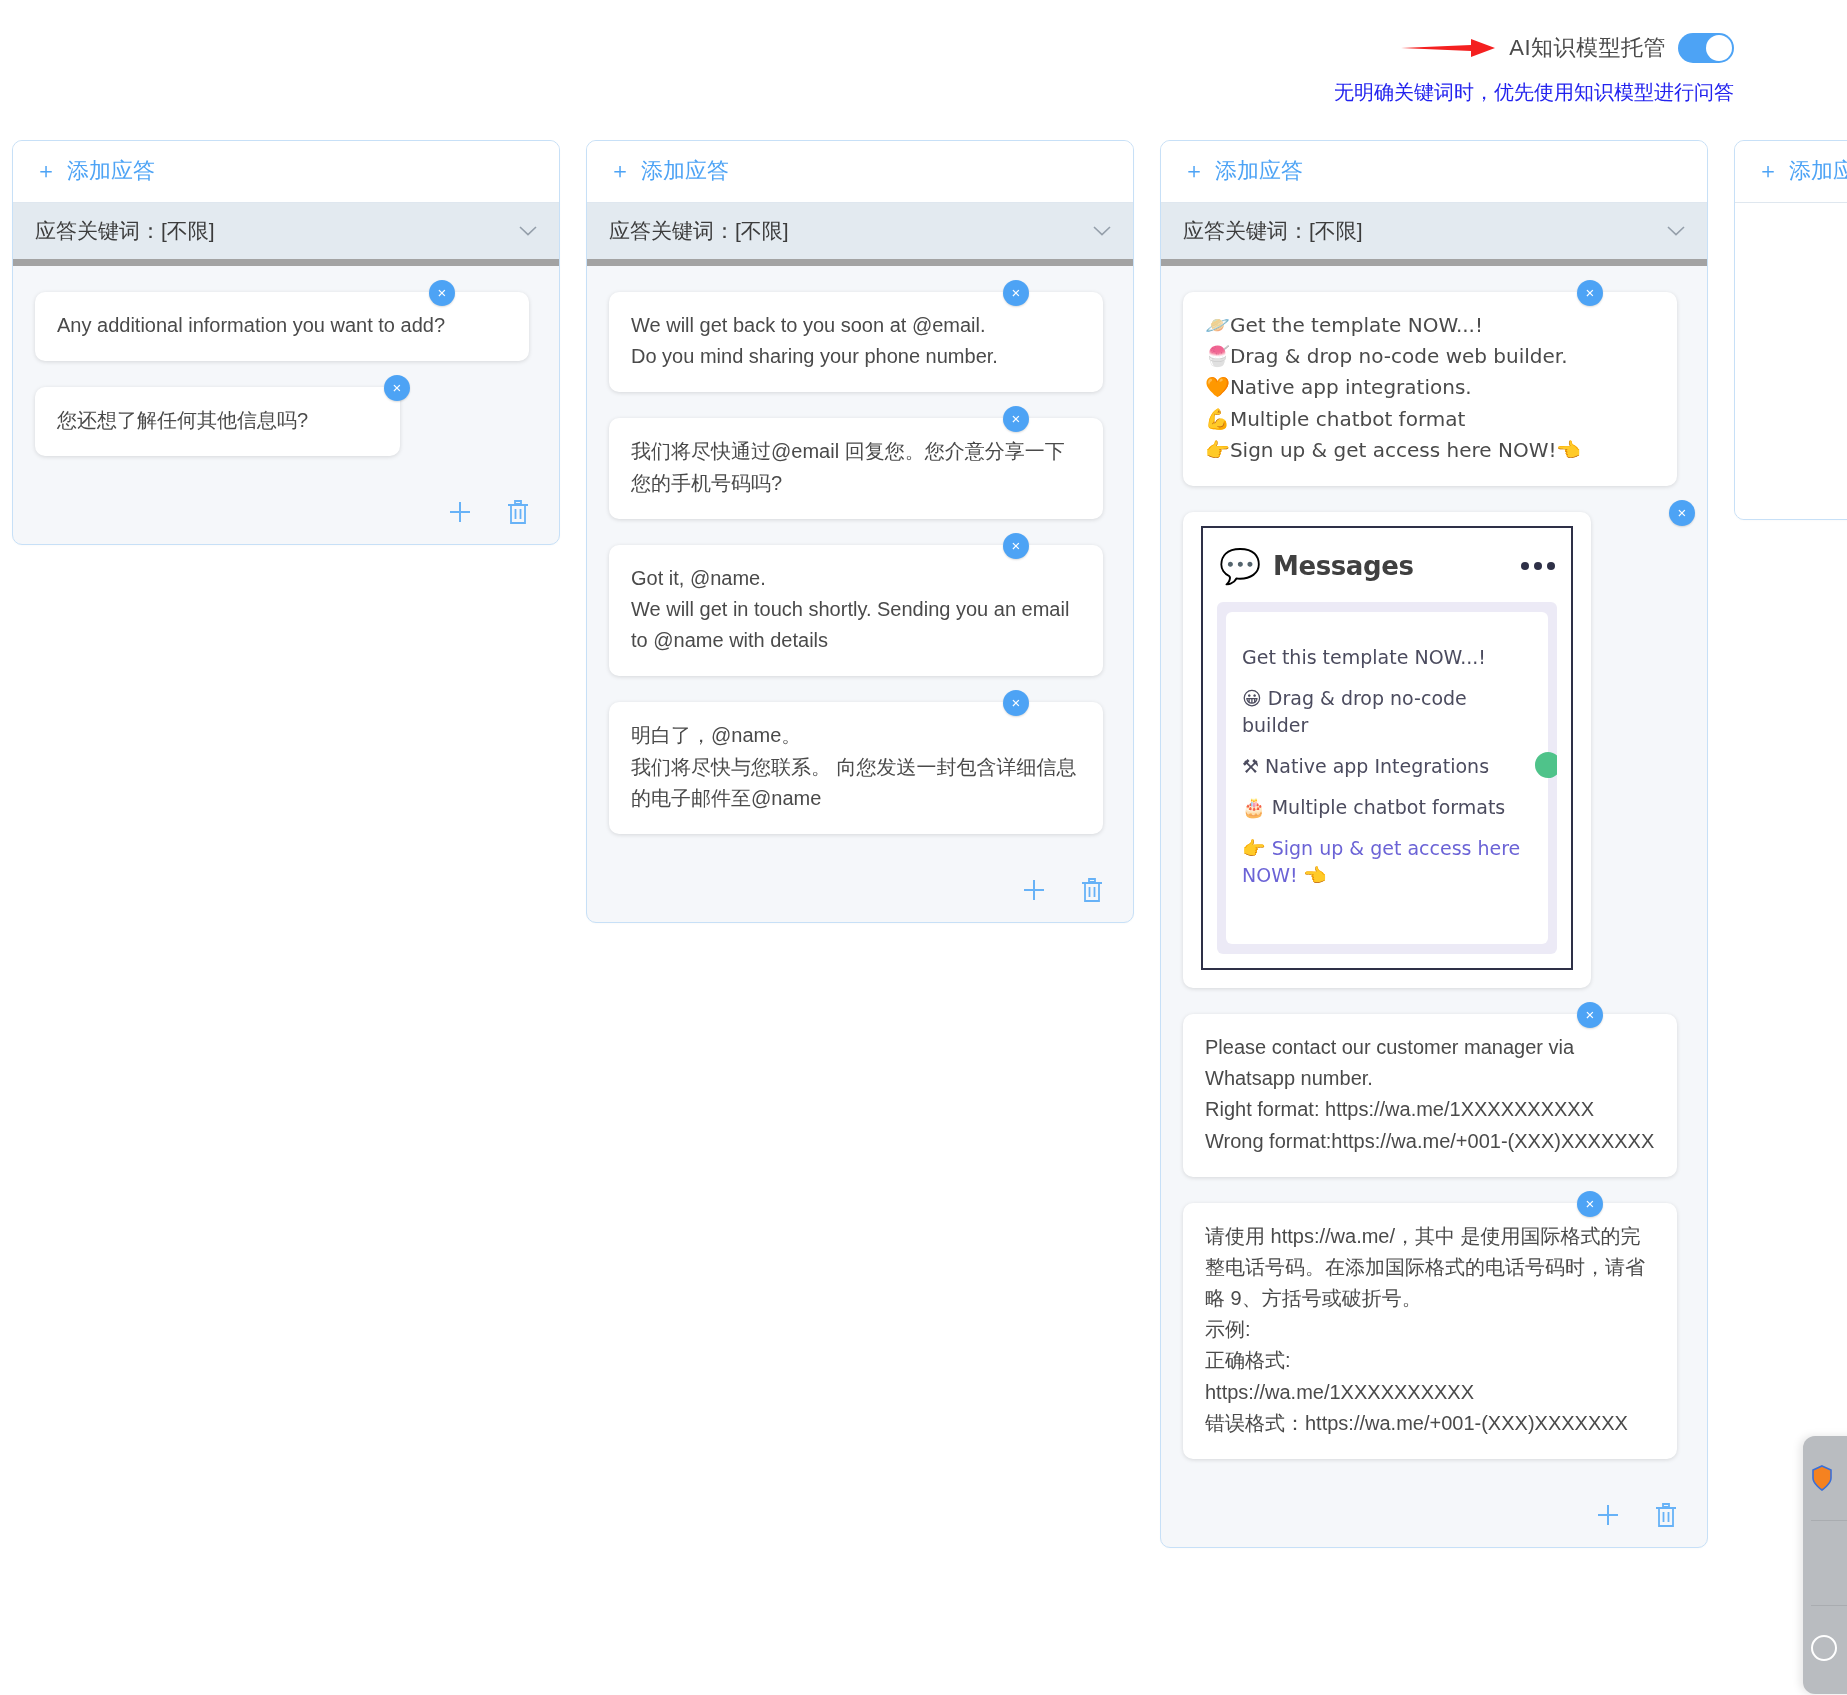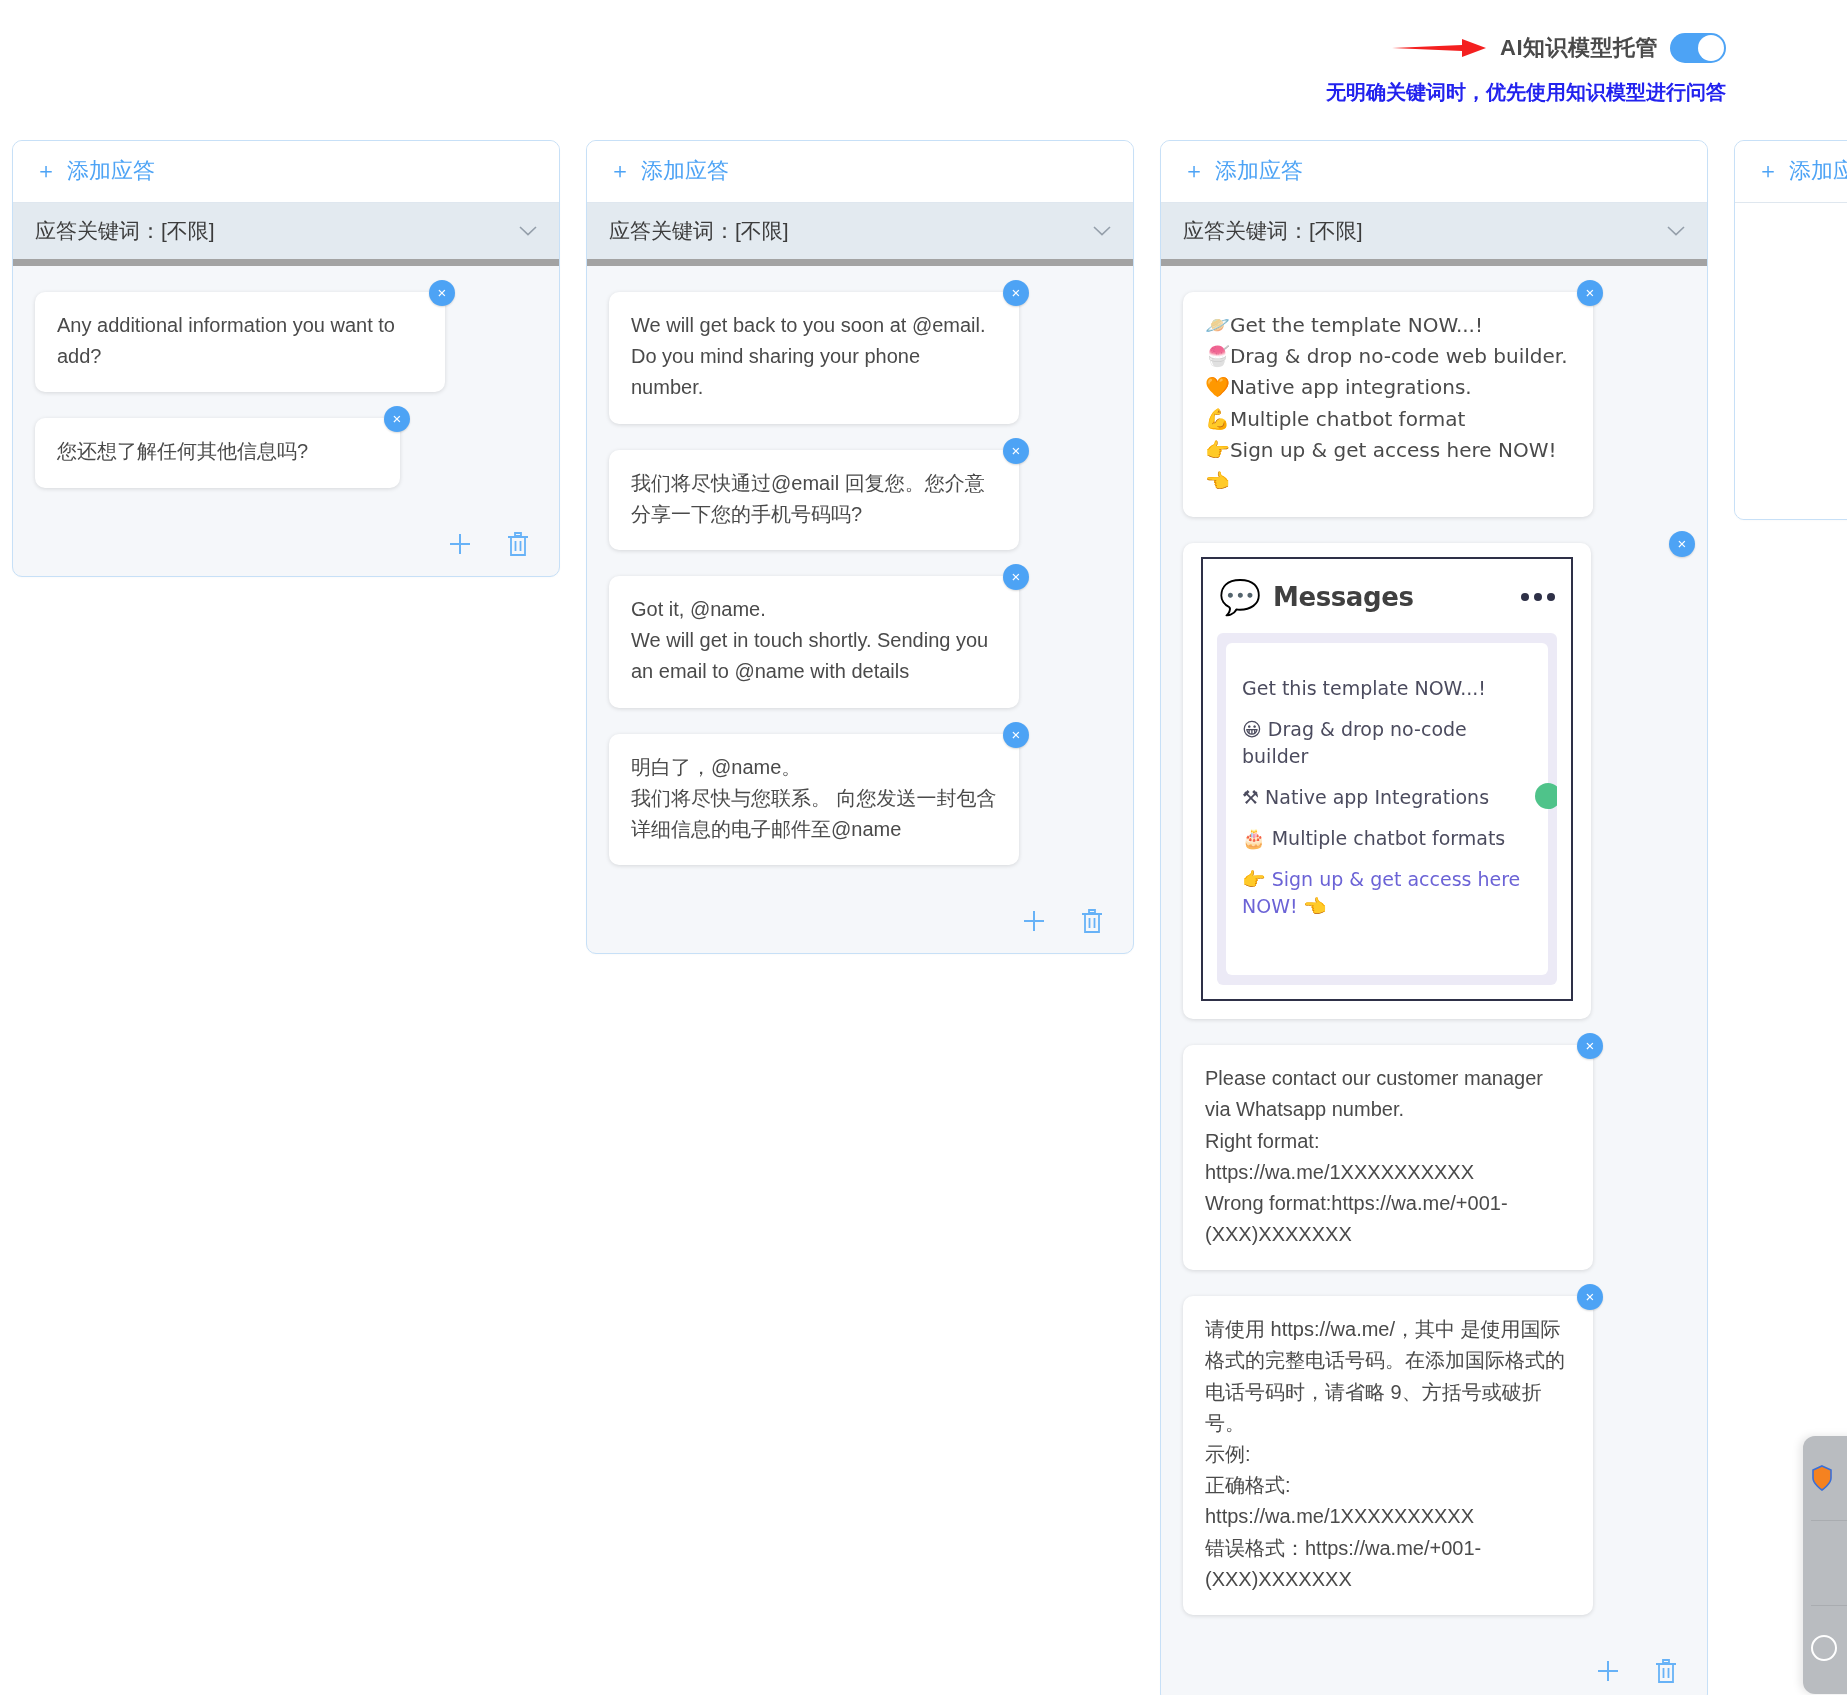--- a/index.html
+++ b/index.html
@@ -7,21 +7,21 @@
     margin: 0; padding: 0;
     width: 1847px; height: 1695px;
     background: #ffffff;
     font-family: "Liberation Sans", "DejaVu Sans", sans-serif;
     overflow: hidden;
   }
   .page { position: relative; width: 1847px; height: 1695px; background:#fff; }
 
   
   .topbar {
-    position: absolute; top: 0; left: 0; width: 1742px; height: 118px; font-weight: bold;
+    position: absolute; top: 0; left: 8px; width: 1742px; height: 118px;
   }
   .toggle-row {
     position: absolute; right: 16px; top: 33px;
     display: flex; align-items: center; gap: 12px;
   }
   .red-arrow { width: 96px; height: 24px; display: block; }
   .toggle-label {
     font-size: 22px; color: #4a4a4a; letter-spacing: .5px; white-space: nowrap;
   }
   .switch {
@@ -77,21 +77,21 @@
   .bubble-wrap { position: relative; margin-bottom: 26px; }
   .bubble {
     background: #fff;
     border-radius: 10px;
     box-shadow: 0 1px 4px rgba(0,0,0,.13);
     padding: 18px 22px 20px 22px;
     font-size: 20px; color: #4a4a4a;
     line-height: 1.56;
     white-space: pre-wrap;
   }
-  .bubble.narrow { width: 410px; }
+  .bubble.narrow { width: 494px; }
   .bubble.mid { width: 365px; }
   .close-badge {
     position: absolute; top: -12px; right: -10px;
     width: 26px; height: 26px; border-radius: 50%;
     background: #4da3f5; color: #fff;
     font-size: 15px; line-height: 26px; text-align: center;
     cursor: pointer; font-family: "Liberation Sans", sans-serif;
     box-shadow: 0 1px 2px rgba(0,0,0,.15);
   }
   .bubble-wrap.narrow-w { width: 410px; }

